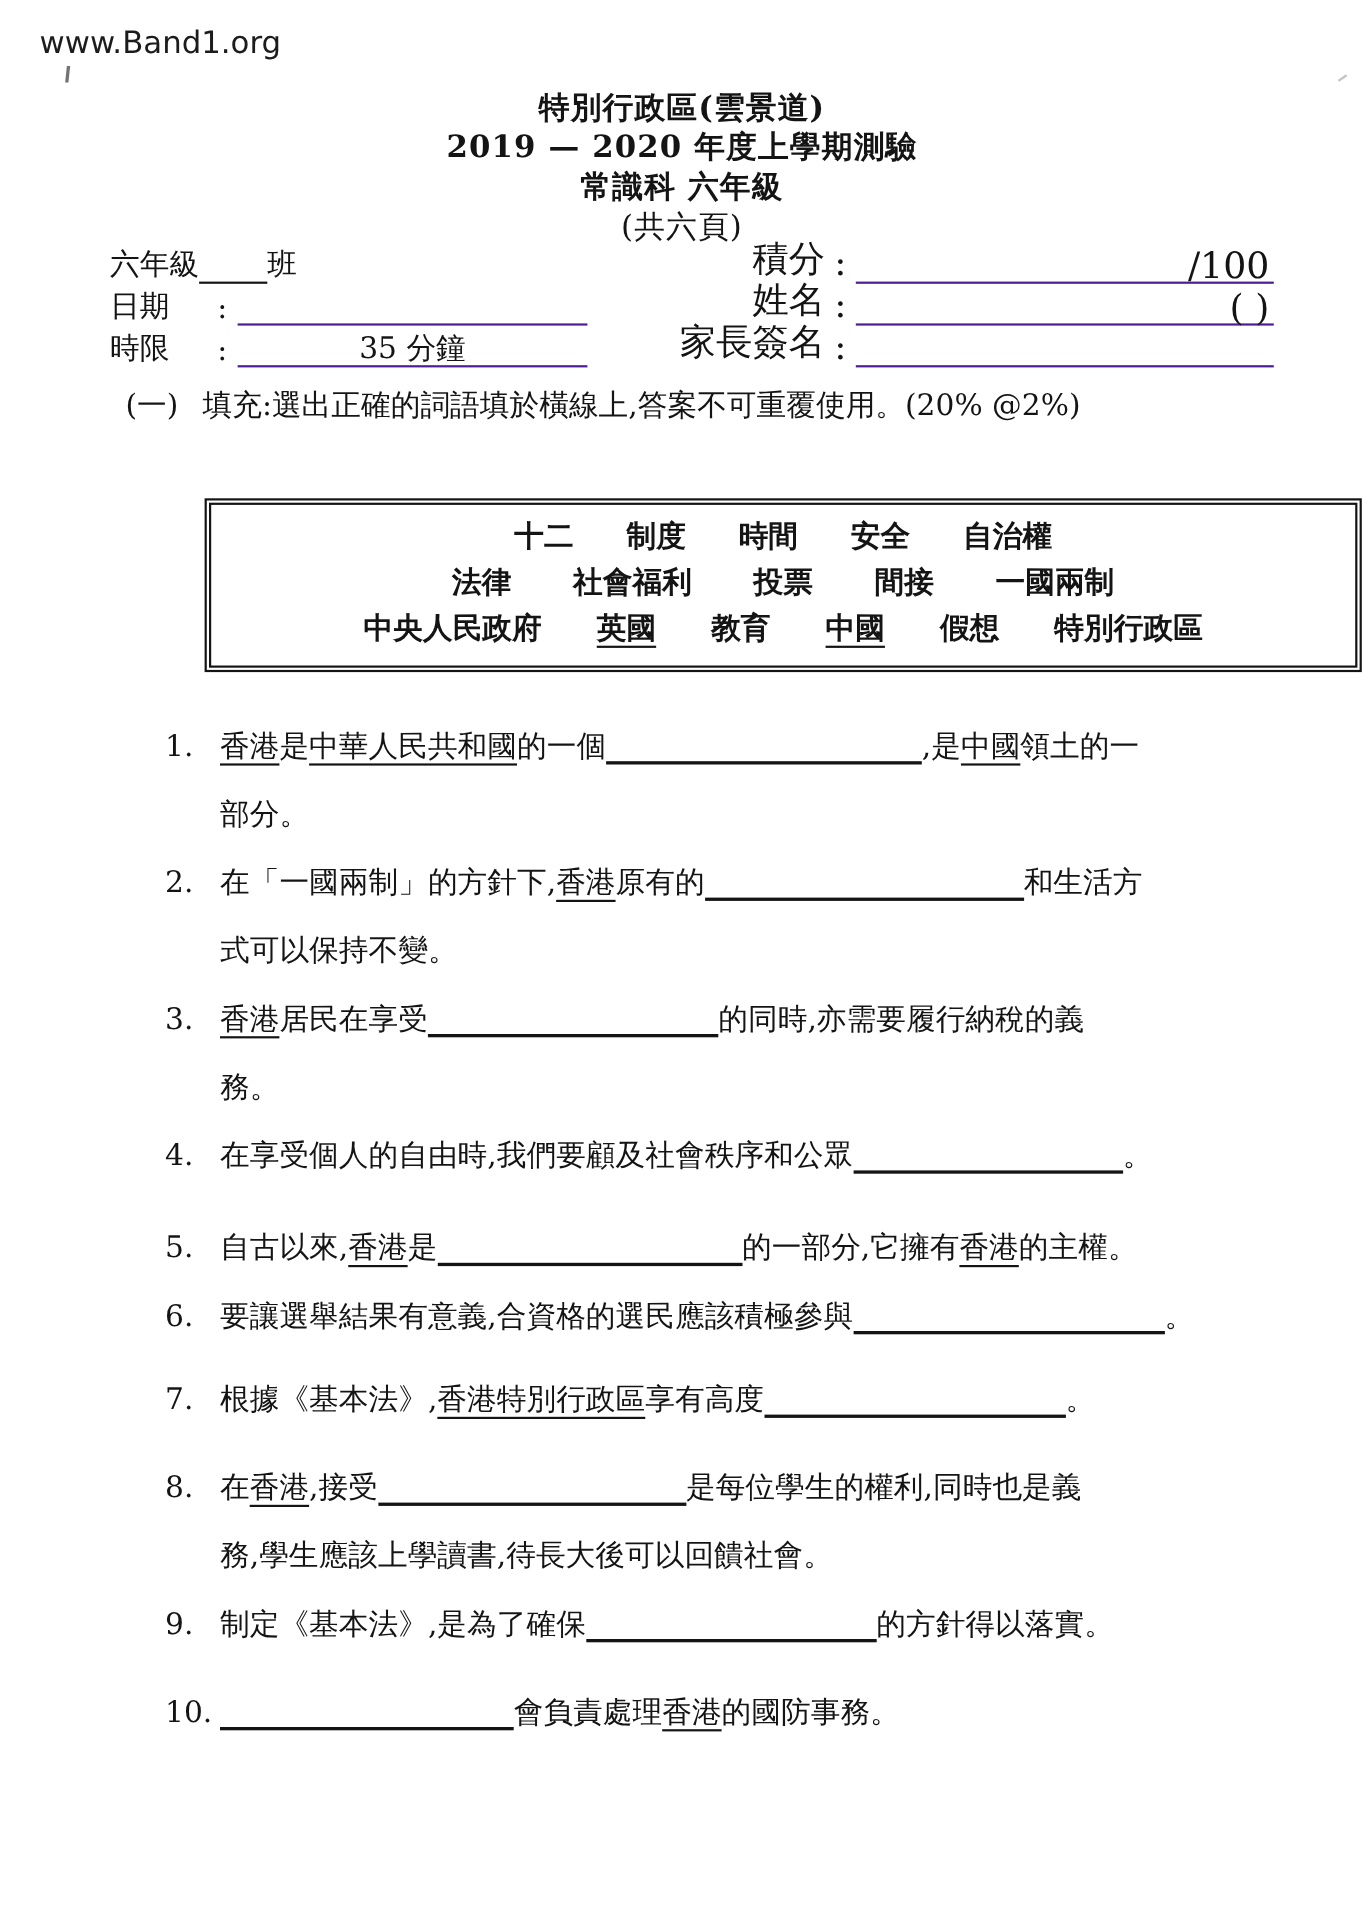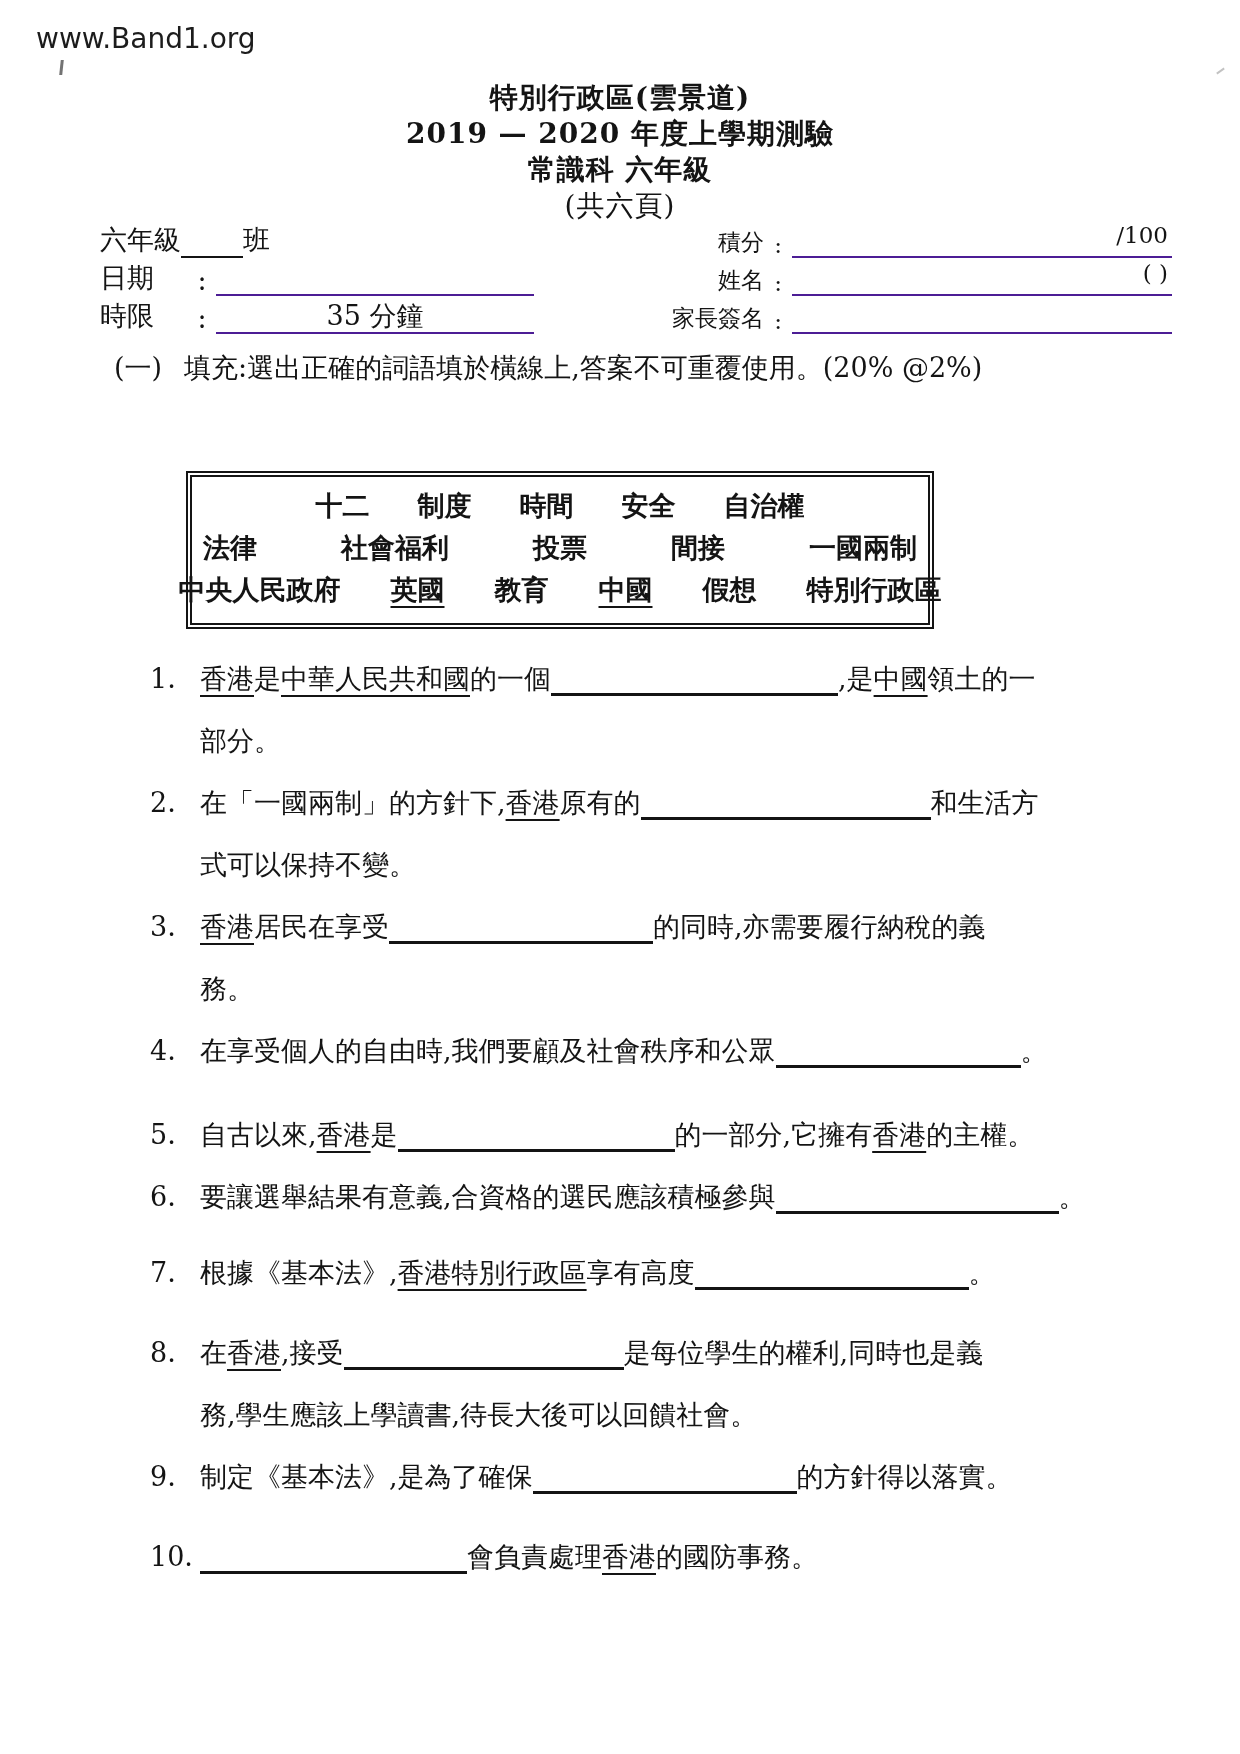--- a/index.html
+++ b/index.html
@@ -22,47 +22,47 @@
   .artifact-2 {
     position:absolute; top:70px; left:1216px; width:9px; height:2px;
     background:#9a9a9a; transform:rotate(-35deg); opacity:.6;
   }
   
   .header { position:absolute; top:80px; left:0; width:100%; text-align:center; }
   .header .h-line { font-size:28px; line-height:36px; font-weight:600; letter-spacing:1px; }
   .header .h-pages { font-weight:normal; }
   
   .form-left  { position:absolute; top:220px; left:100px; font-size:27px; }
-  .form-right { position:absolute; top:220px; left:612px; font-size:23px; }
+  .form-right { position:absolute; top:220px; left:598px; font-size:33px; }
   .f-row { display:flex; align-items:flex-end; height:38px; white-space:nowrap; }
   .llabel { display:inline-block; width:88px; }
   .colon { display:inline-block; width:28px; text-align:center; }
   .rlabel { display:inline-block; width:152px; text-align:right; }
   .fline {
     display:inline-block; border-bottom:2px solid #4c1d95;
     height:36px; vertical-align:bottom; text-align:right; padding-right:4px;
   }
   .fline.center { text-align:center; padding-right:0; }
   .blank-short {
     display:inline-block; height:1em; vertical-align:-6px;
     border-bottom:2px solid #141414;
   }
   
   .section { position:absolute; top:350px; left:114px; font-size:27px; white-space:nowrap; }
   .section .sec-no { margin-right:22px; }
   
   .word-bank {
-    position:absolute; top:471px; left:186px; width:748px;
+    position:absolute; top:453px; left:186px; width:1052px;
     border:6px double #141414; padding:8px 6px 12px 6px;text-align:center;
   }
   .wb-row {
     display:flex; justify-content:center; align-items:baseline;
     gap:48px; line-height:42px; font-size:27px; font-weight:bold; white-space:nowrap;
   }
-  .wb-row:nth-child(2) { gap:84px; }
+  .wb-row:nth-child(2) { gap:56px; }
   .wb-row:nth-child(3) { gap:50px; }
   
   .questions { position:absolute; top:648px; left:150px; width:992px; font-size:27px; }
   .q { display:flex; line-height:62px; }
   .q-num { width:50px; flex:none; }
   .q-body { flex:1; }
   .q:nth-of-type(4) { margin-bottom:22px; }
   .q:nth-of-type(6) { margin-bottom:14px; }
   .q:nth-of-type(7) { margin-bottom:18px; }
   .q:nth-of-type(9) { margin-bottom:18px; }

